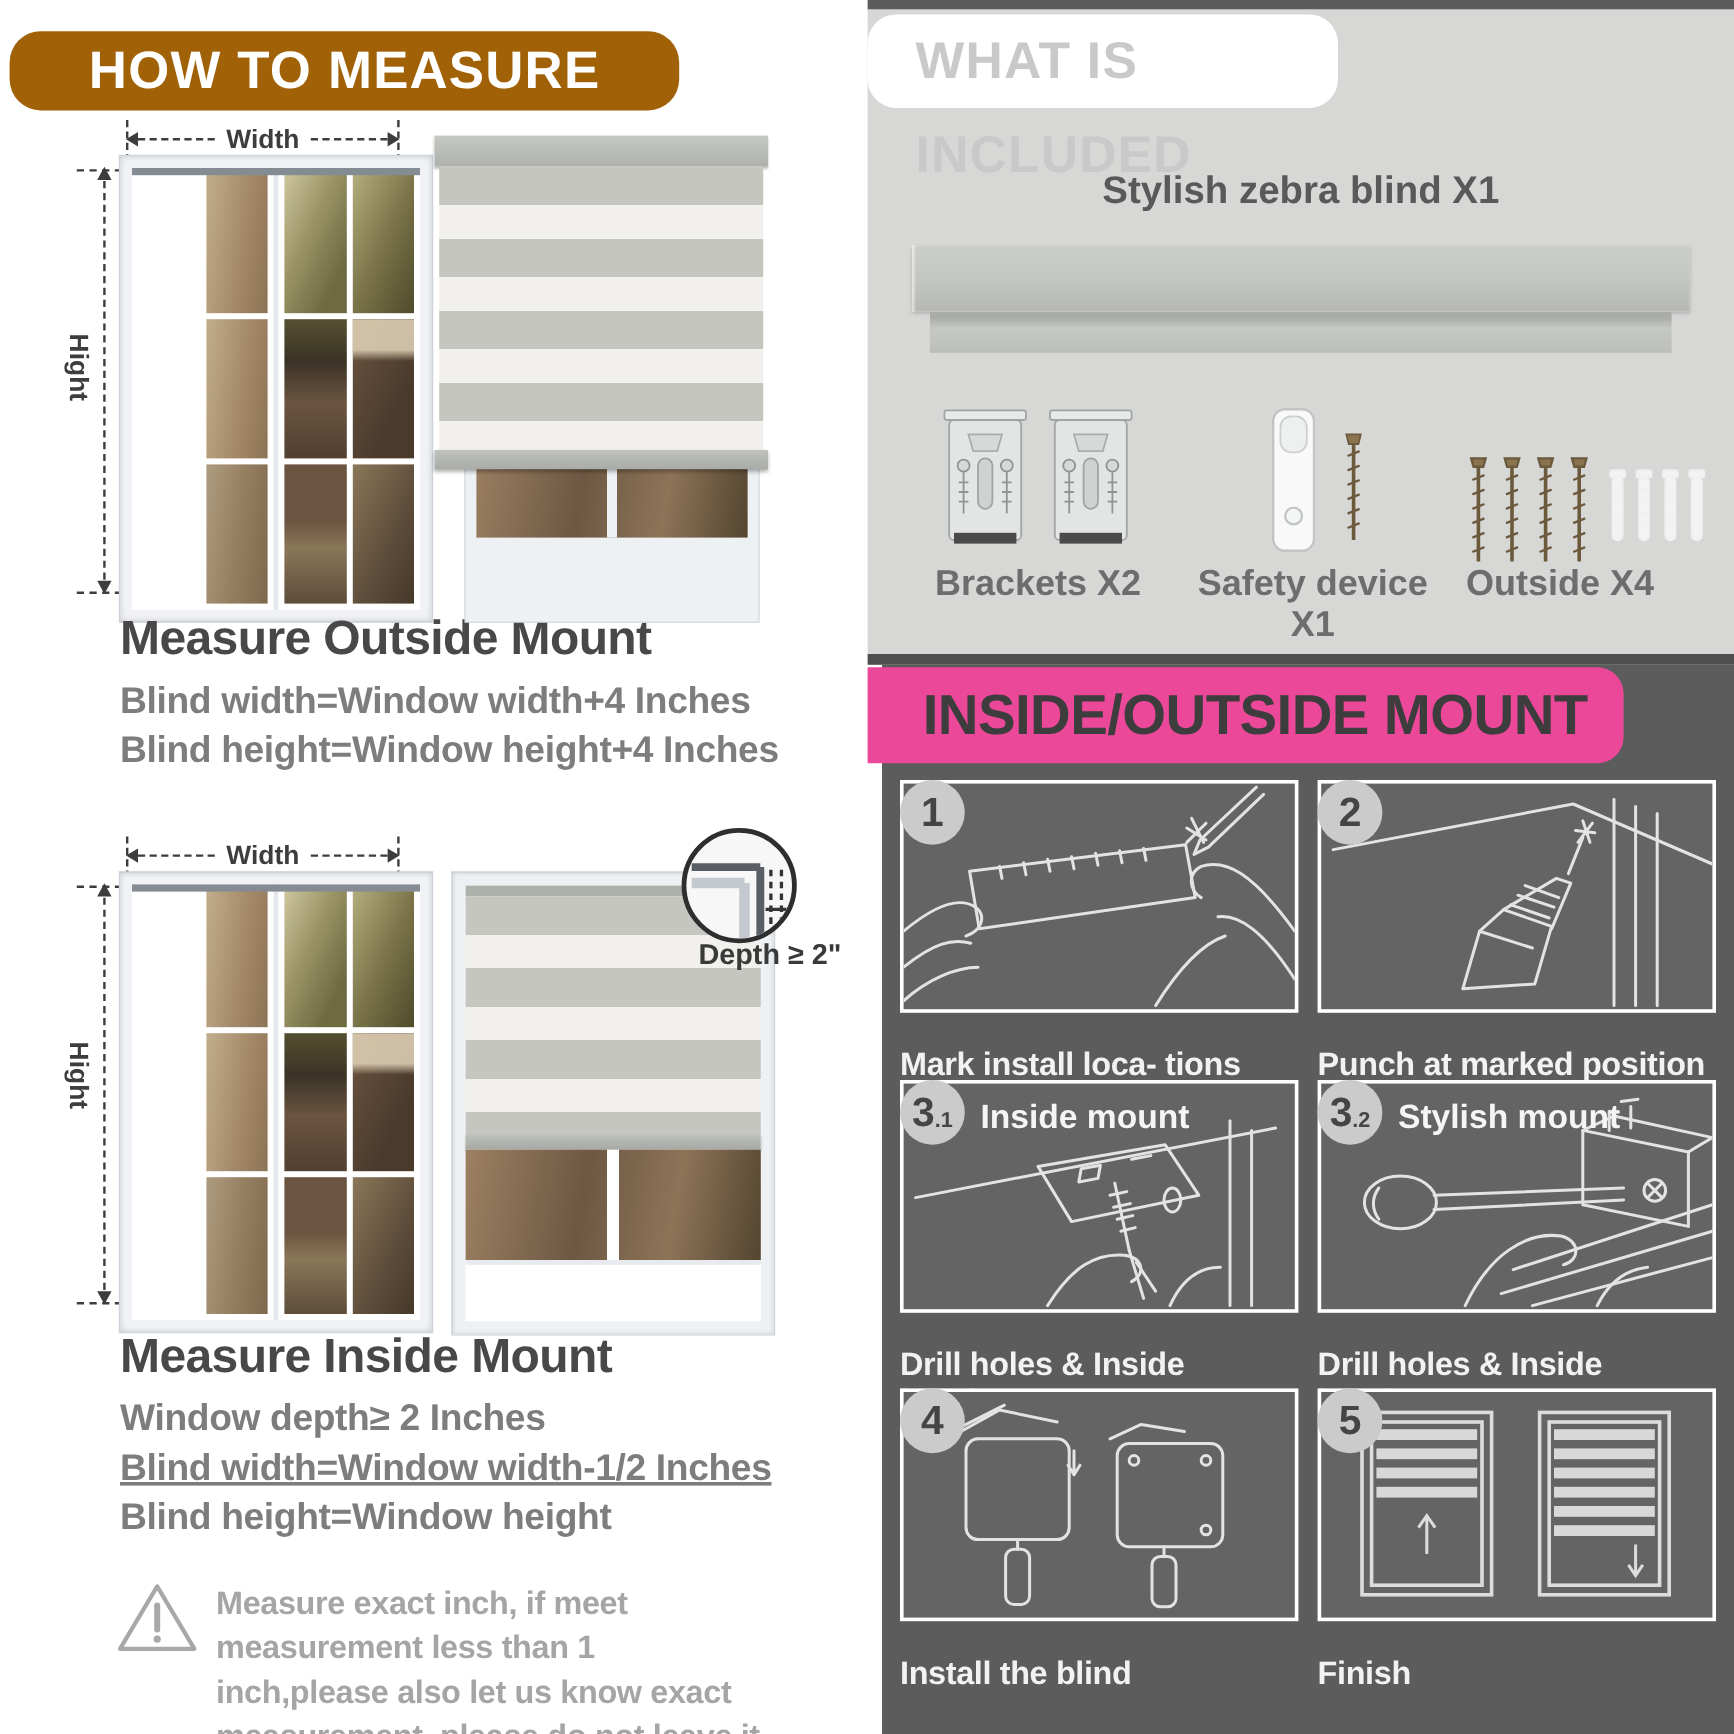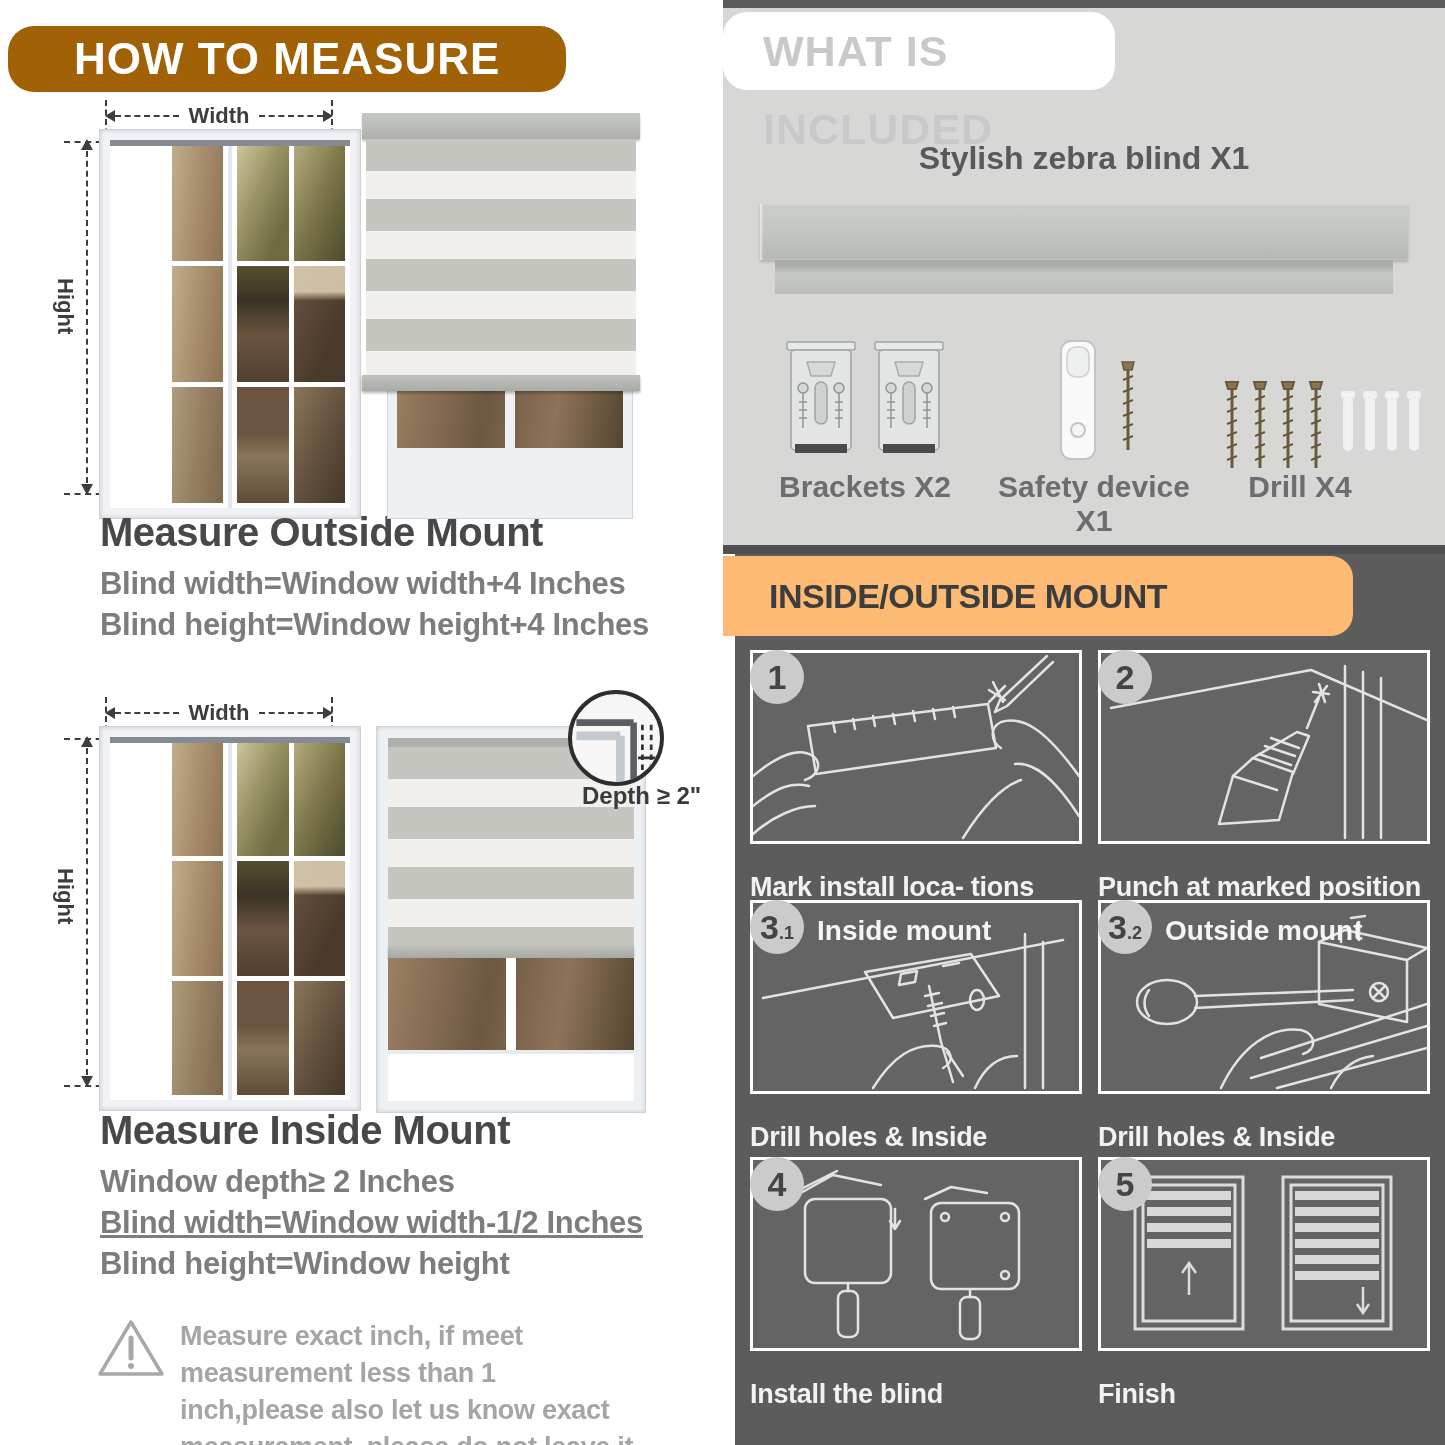--- a/index.html
+++ b/index.html
@@ -79,22 +79,22 @@
              color:#c9c9c9;font-size:43px;line-height:78px;padding-left:40px;letter-spacing:1px;}
   .wi-blindlabel{position:absolute;left:0;top:132px;width:100%;text-align:center;color:#595959;font-size:32px;}
   .headrail{position:absolute;left:37px;top:196px;width:648px;height:56px;
             background:linear-gradient(180deg,#ccceca 0%,#c3c5c0 55%,#b5b7b2 100%);
             box-shadow:inset 2px 0 2px rgba(255,255,255,.6), 0 2px 3px rgba(0,0,0,.18);}
   .headrail-lip{position:absolute;left:52px;top:252px;width:618px;height:34px;
             background:linear-gradient(180deg,#a9aba6 0 14%,#c6c8c3 40%,#bcbeb9 100%);}
   .hwicon{position:absolute;}
   .wi-label{position:absolute;top:462px;color:#6d6d6d;font-size:30px;text-align:center;}
   .darksection{position:absolute;left:735px;top:554px;width:710px;height:891px;background:#5c5c5c;}
-  .iom-header{position:absolute;left:-12px;top:2px;width:584px;height:80px;background:#fdba74;
-              border-radius:0 22px 22px 0;color:#3d3d3d;font-size:34px;line-height:80px;
+  .iom-header{position:absolute;left:-12px;top:2px;width:584px;height:80px;background:#ec4899;
+              border-radius:0 22px 22px 0;color:#3d3d3d;font-size:47px;line-height:80px;
               padding-left:46px;letter-spacing:-.5px;}
   .pcell{position:absolute;width:332px;}
   .pframe{position:relative;width:326px;height:188px;border:3px solid #fff;background:#646464;}
   .badge{position:absolute;left:-3px;top:-3px;width:54px;height:54px;border-radius:50%;
          background:#cbcbcb;color:#454545;display:flex;align-items:center;justify-content:center;
          font-size:34px;z-index:3;}
   .badge .sub{font-size:18px;margin-top:12px;}
   .mlabel{position:absolute;left:64px;top:12px;color:#f5f5f5;font-size:28px;z-index:3;}
   .mlabel:empty{display:none;}
   .pcap{margin-top:28px;color:#f2f2f2;font-size:27px;letter-spacing:-.3px;}
@@ -321,21 +321,21 @@
         <g transform="translate(66,0)">
             <rect x="1" y="2" width="12" height="6" rx="2"></rect>
             <rect x="3" y="8" width="8" height="52" rx="4"></rect>
             <path d="M3 18 h8 M3 28 h8 M3 38 h8 M3 48 h8" fill="none"></path>
           </g>
       </g>
     </svg>
 
     <div class="wi-label" style="left:52px;width:180px;">Brackets X2</div>
     <div class="wi-label" style="left:256px;width:230px;">Safety device X1</div>
-    <div class="wi-label" style="left:492px;width:170px;">Drill X4</div>
+    <div class="wi-label" style="left:492px;width:170px;">Outside X4</div>
   </div>
   <div class="midstrip"></div>
 
   <div class="darksection">
     <div class="iom-header">INSIDE/OUTSIDE MOUNT</div>
 
     <div class="pcell" style="left:15px;top:96px;">
       <div class="pframe">
         <div class="badge">
             <span>1</span>
@@ -406,21 +406,21 @@
       </div>
       <div class="pcap">Drill holes &amp; Inside bracket</div>
     </div>
 
     <div class="pcell" style="left:363px;top:346px;">
       <div class="pframe">
         <div class="badge">
             <span>3</span>
             <span class="sub">.2</span>
           </div>
-        <div class="mlabel">Outside mount</div>
+        <div class="mlabel">Stylish mount</div>
         <svg class="illo" viewBox="0 0 326 182">
           <g stroke="#e3e3e3" stroke-width="2.5" fill="none" stroke-linecap="round" stroke-linejoin="round">
             <path d="M160 152 L326 98 M150 172 L326 120 M176 182 L326 142"></path>
             <path d="M218 36 L306 54 L306 116 L218 98 Z"></path>
             <path d="M218 36 L244 24 L326 42 L306 54"></path>
             <path d="M240 20 V36 M258 16 V34 M250 12 l14 -2"></path>
             <circle cx="278" cy="86" r="9"></circle>
             <path d="M272 80 l12 12 M284 80 l-12 12"></path>
             <path d="M94 90 L252 84 M94 102 L252 94"></path>
             <ellipse cx="66" cy="96" rx="30" ry="22"></ellipse>

